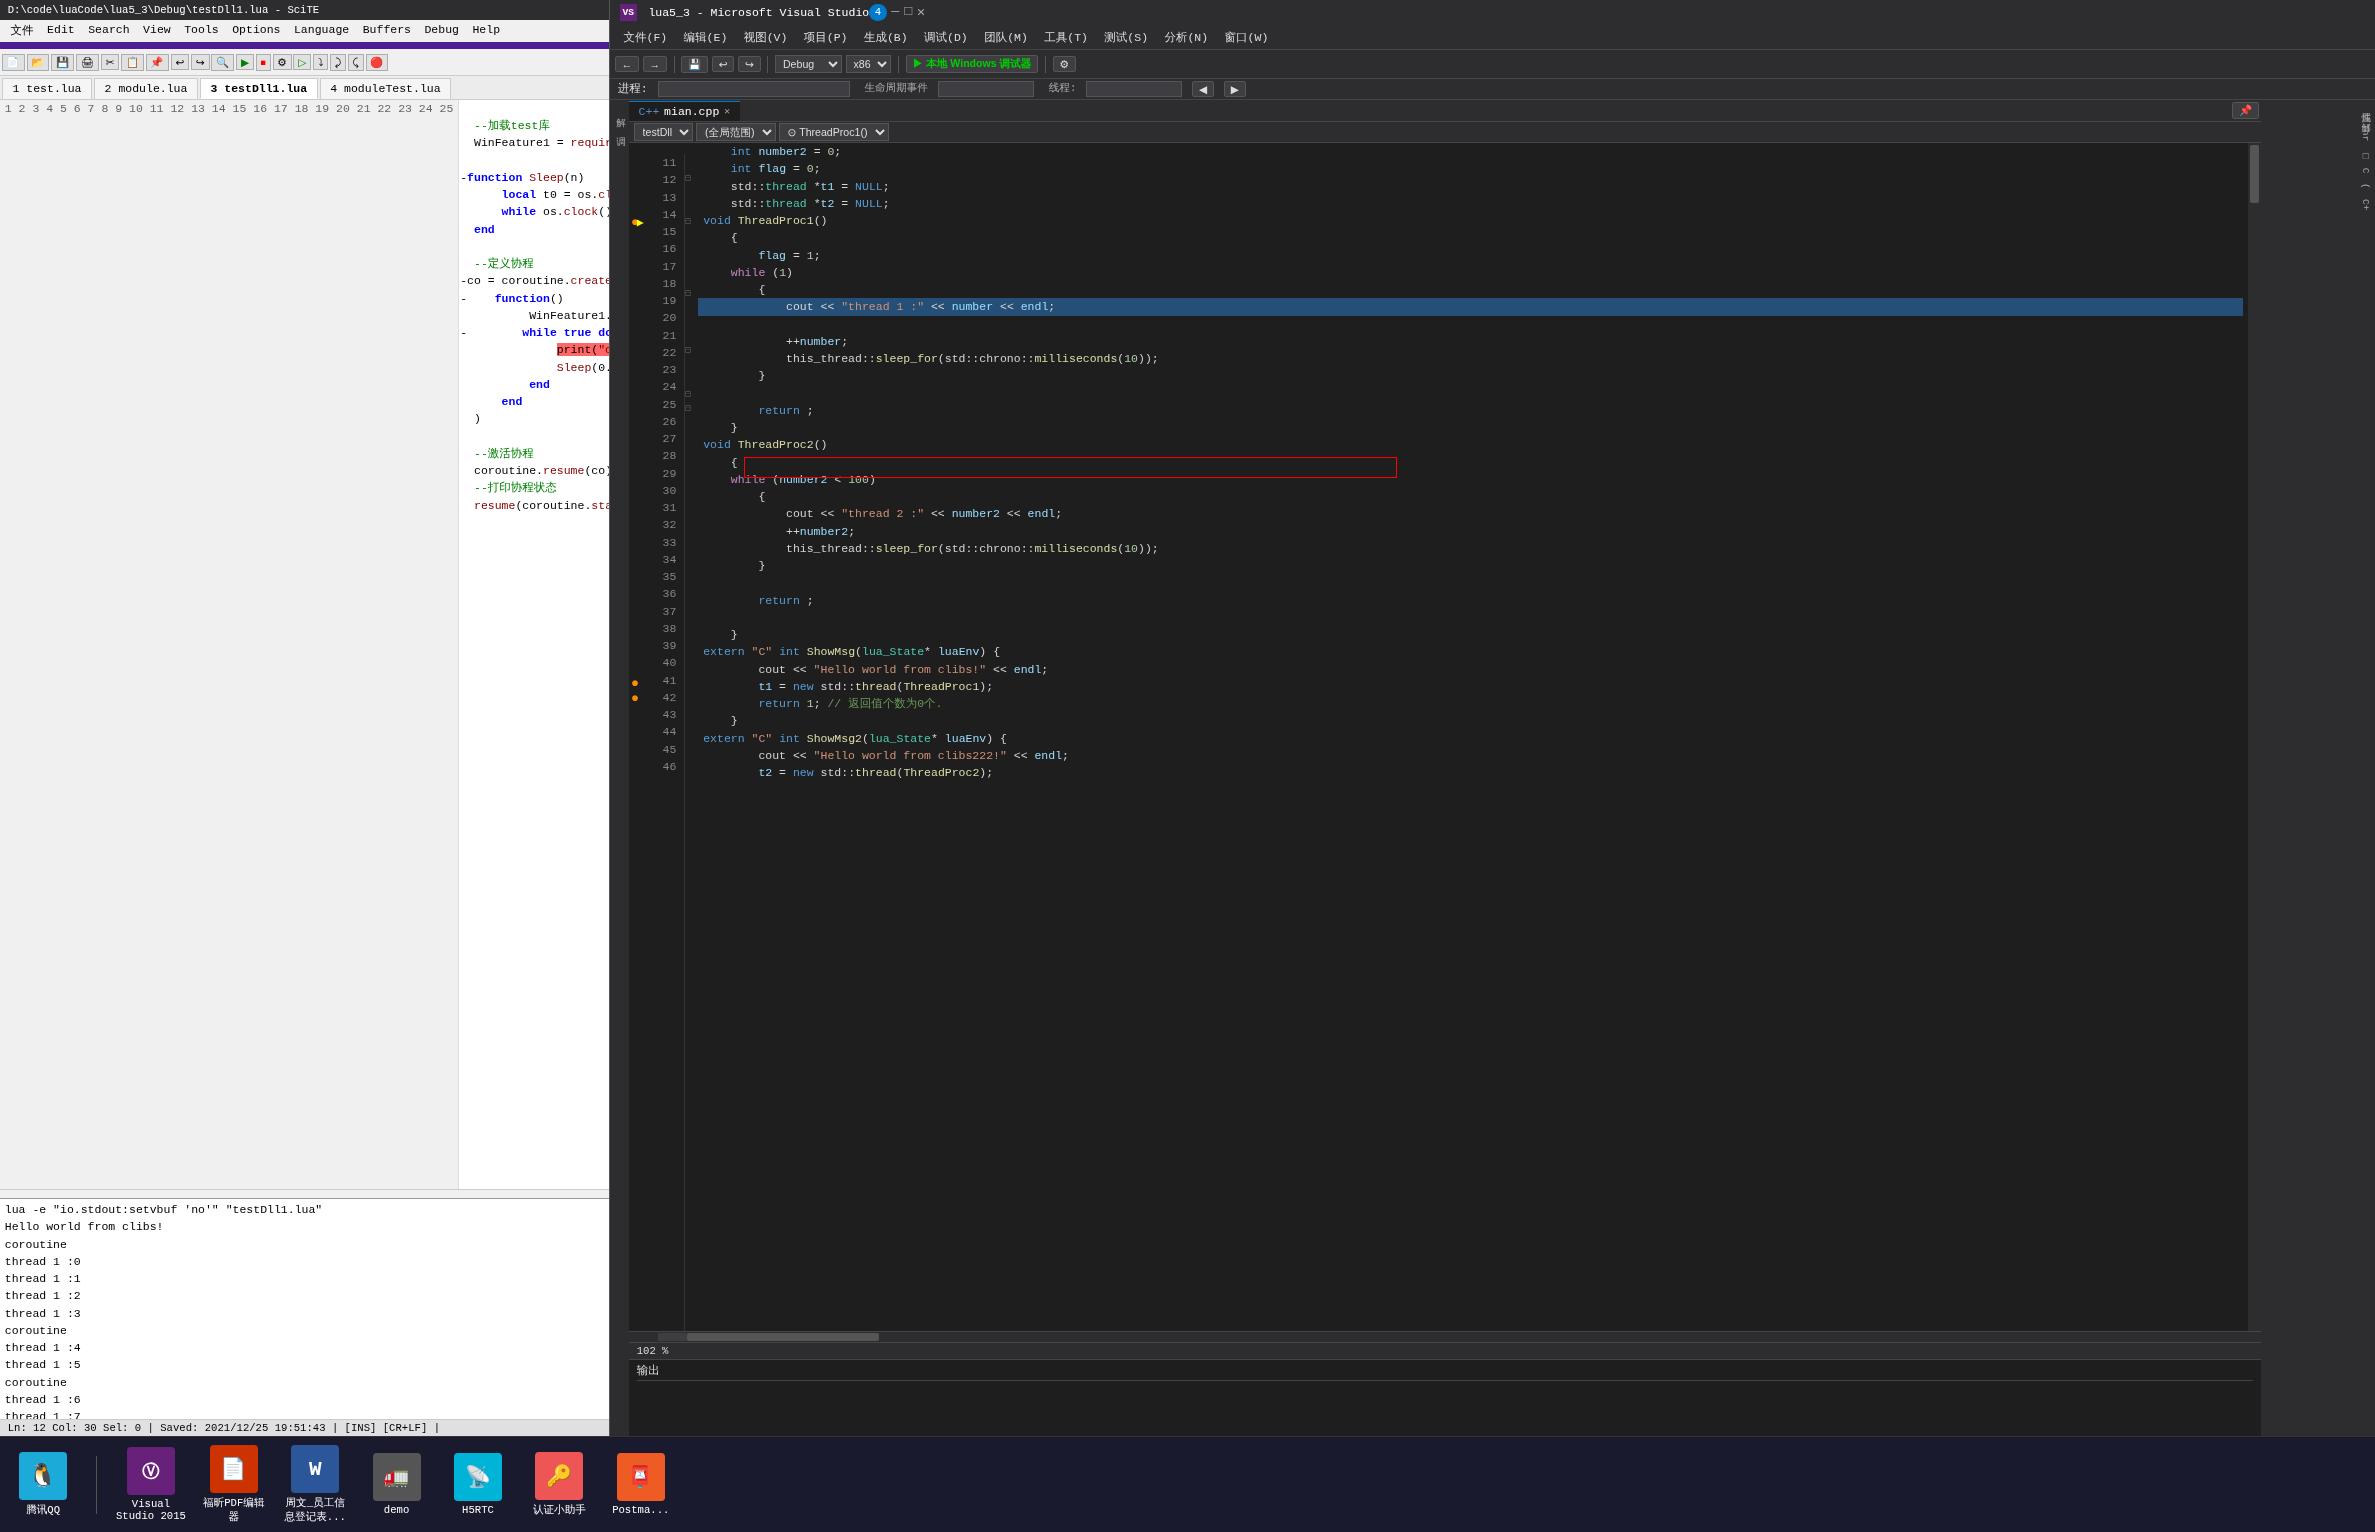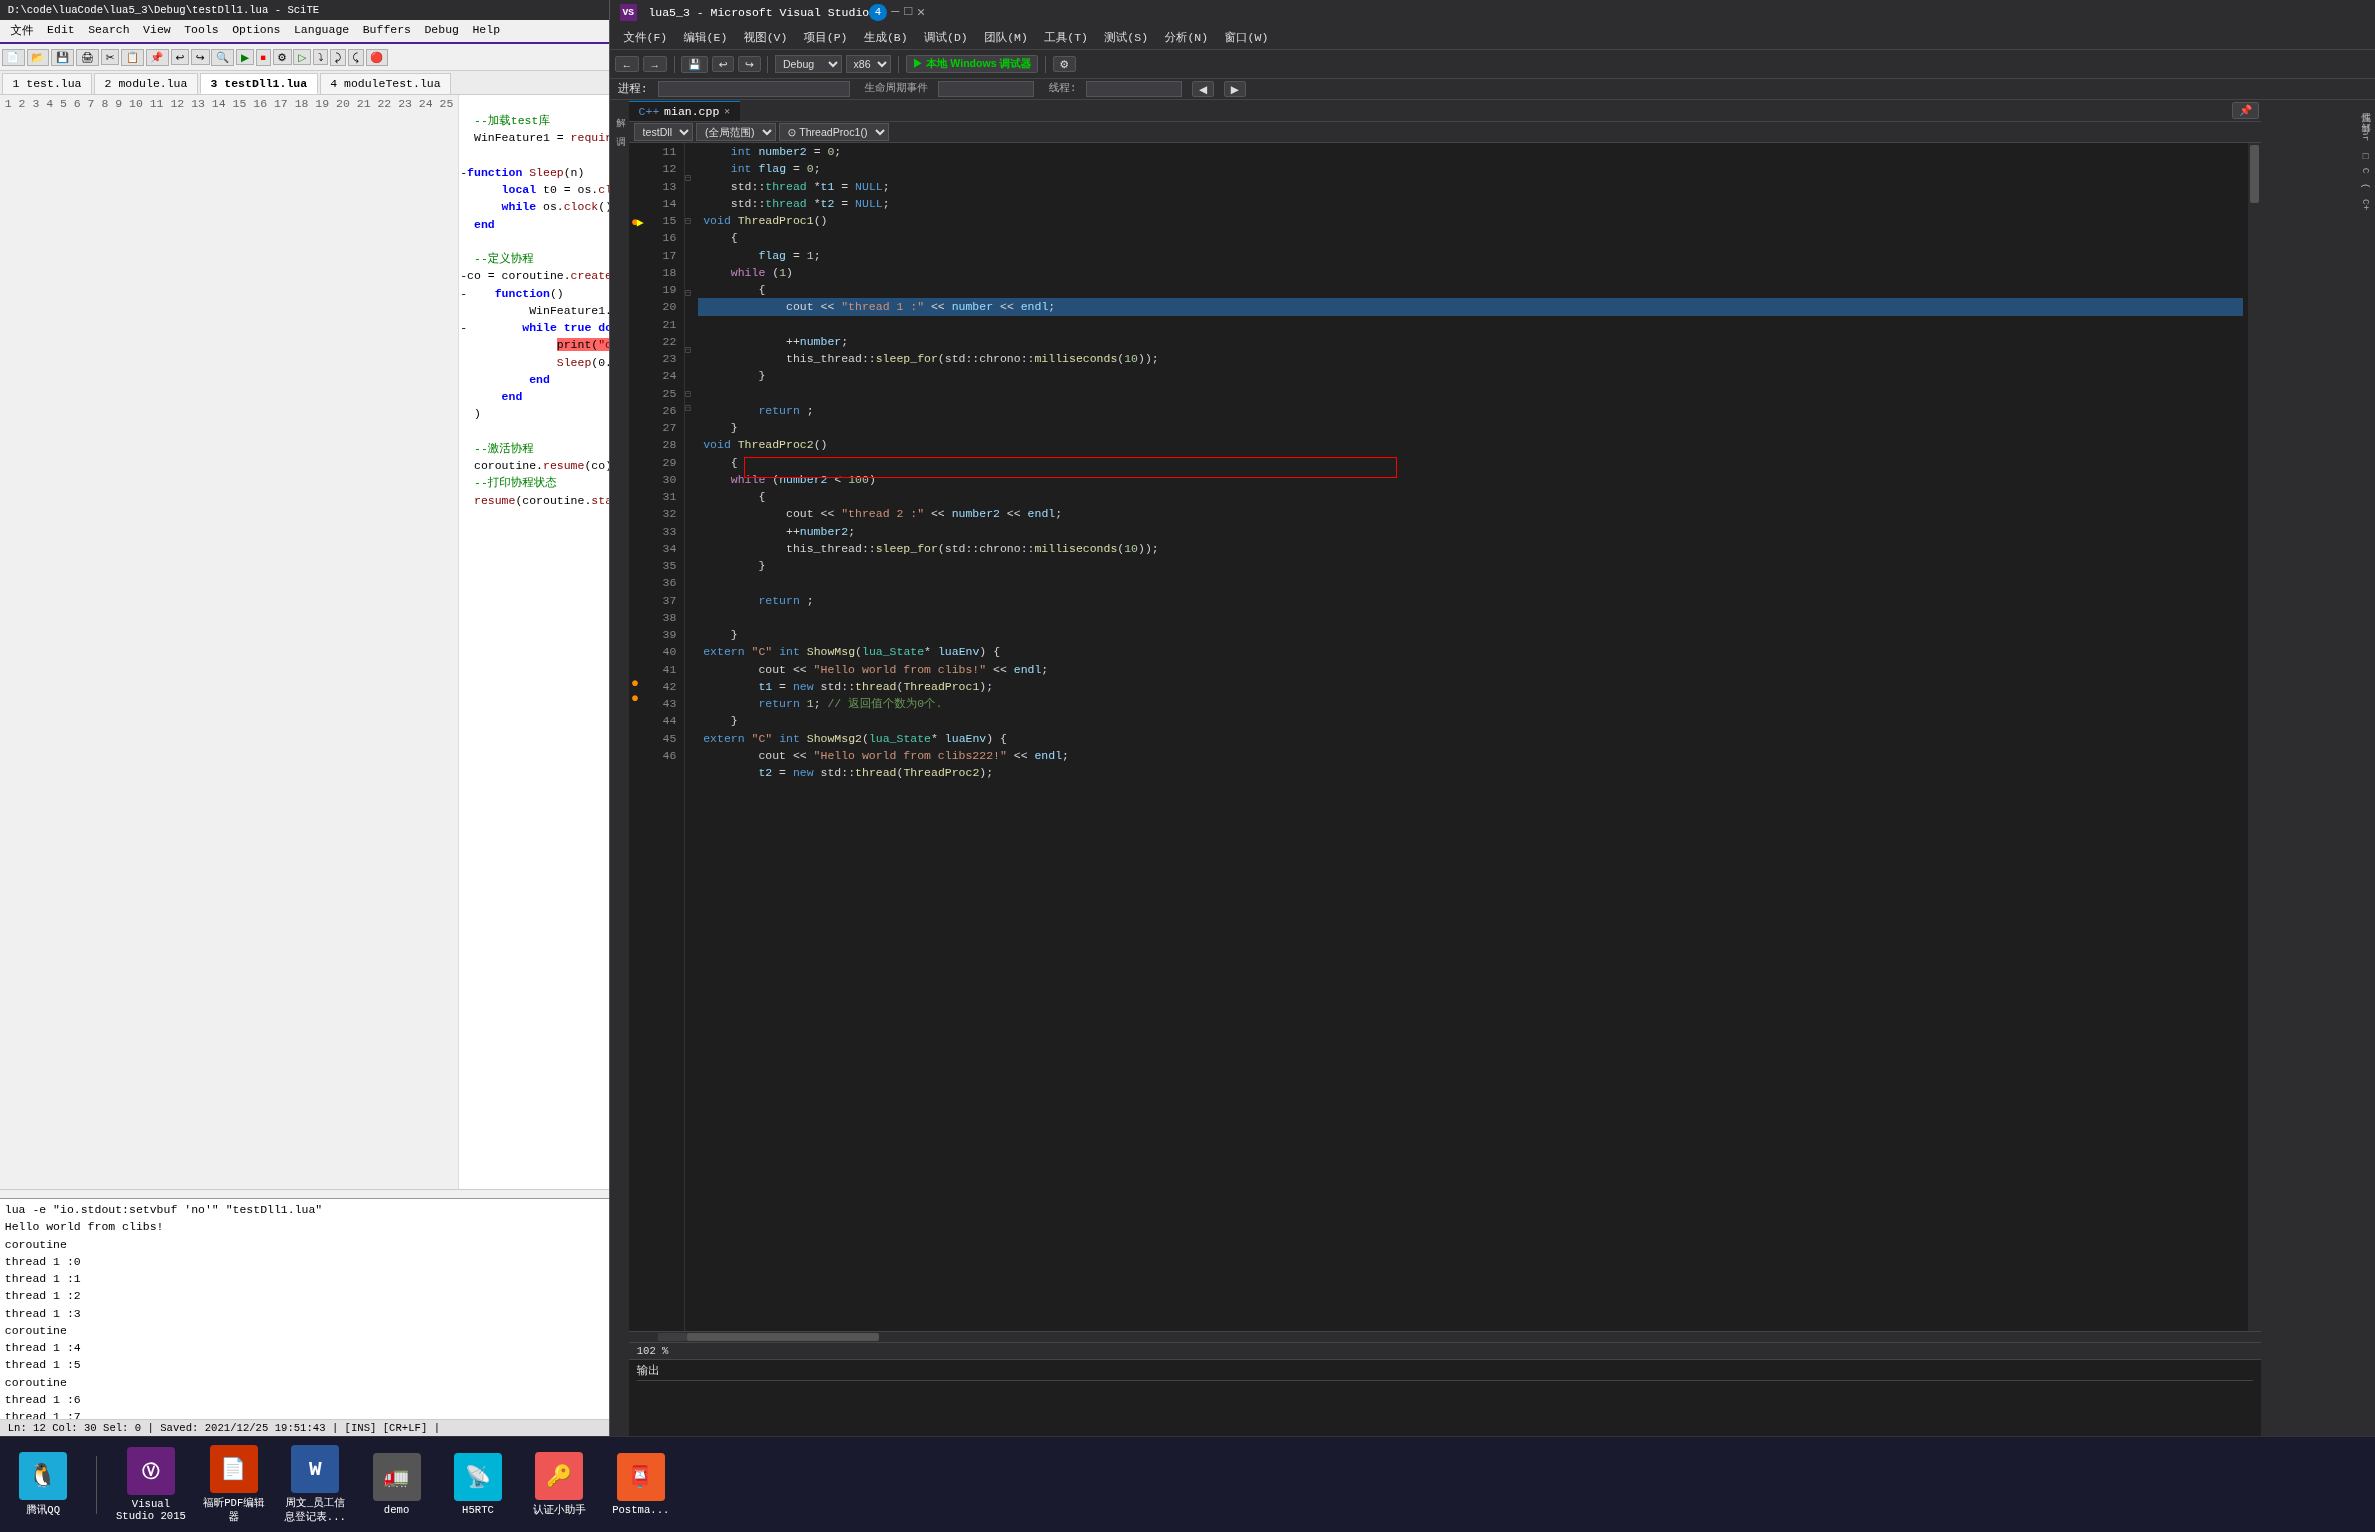--- a/index.html
+++ b/index.html
@@ -6,21 +6,21 @@
     body { font-family: 'Consolas', 'Courier New', monospace; font-size: 11.5px; background: #1e1e1e; overflow: hidden; width: 2376px; height: 1532px; }
 
     
     .main-container { display: flex; flex-direction: column; width: 2376px; height: 1532px; }
     .editors-row { display: flex; flex: 1; min-height: 0; }
     .taskbar { height: 96px; background: #1a1a2e; display: flex; align-items: center; padding: 0 9.6px; gap: 14.4px; border-top: 1.9px solid #333; }
 
     
     .scite-panel { width: 610px; display: flex; flex-direction: column; background: #fff; border-right: 1.9px solid #555; }
     .scite-titlebar { background: #2d2d30; color: #fff; padding: 3.8px 7.7px; font-size: 10.6px; display: flex; align-items: center; gap: 4.8px; }
-    .scite-menubar { background: #f0f0f0; padding: 1.9px 4.8px; display: flex; gap: 1.9px; font-size: 11.5px; color: #000; border-bottom: 2px solid #4c1d95; }
+    .scite-menubar { background: #f0f0f0; padding: 1.9px 4.8px; display: flex; gap: 1.9px; font-size: 11.5px; color: #000; border-bottom: 7px solid #4c1d95; }
     .scite-menubar span { padding: 1.9px 5.8px; cursor: pointer; }
     .scite-toolbar { background: #f0f0f0; padding: 1.9px; border-bottom: 1px solid #ccc; display: flex; align-items: center; gap: 1.9px; flex-wrap: wrap; min-height: 27px; }
     .scite-toolbar button { background: #e1e1e1; border: 1px solid #adadad; padding: 1px 3.8px; font-size: 10.6px; cursor: pointer; }
     .scite-tabs { background: #ececec; display: flex; padding: 1.9px 1.9px 0; border-bottom: 1px solid #ccc; }
     .scite-tab { padding: 2.9px 9.6px; font-size: 11.5px; border: 1px solid #ccc; border-bottom: none; background: #f5f5f5; cursor: pointer; margin-right: 1.9px; }
     .scite-tab.active { background: #fff; border-bottom: 1px solid #fff; font-weight: bold; }
     .scite-code-area { flex: 1; overflow: hidden; background: #fff; display: flex; }
     .line-numbers { background: #f0f0f0; padding: 0 4.8px; color: #666; font-size: 11.5px; line-height: 1.5; text-align: right; min-width: 31px; border-right: 1px solid #ddd; user-select: none; }
     .code-content { padding: 0 1px; font-size: 11.5px; line-height: 1.5; overflow: hidden; white-space: pre; color: #000; flex: 1; }
     .scite-output { height: 221px; background: #fff; border-top: 1.9px solid #999; overflow: hidden; font-size: 11.5px; line-height: 1.5; padding: 0; }
@@ -44,21 +44,21 @@
     
     .vs-editor-area { flex: 1; display: flex; min-height: 0; }
     .vs-main-editor { flex: 1; display: flex; flex-direction: column; }
     .vs-editor-tabs { background: #2d2d30; display: flex; align-items: center; border-bottom: 1px solid #444; }
     .vs-editor-tab { padding: 2.9px 9.6px; font-size: 11.5px; color: #ddd; cursor: pointer; display: flex; align-items: center; gap: 4.8px; }
     .vs-editor-tab.active { background: #1e1e1e; color: #fff; border-top: 1.9px solid #007acc; }
     .vs-editor-tab .close { color: #aaa; font-size: 9.6px; cursor: pointer; }
     .vs-symbol-bar { background: #2d2d30; display: flex; align-items: center; gap: 2.9px; padding: 1px 4.8px; border-bottom: 1px solid #444; }
     .vs-symbol-select { background: #3e3e42; border: 1px solid #555; color: #ddd; padding: 1px 3.8px; font-size: 10.6px; cursor: pointer; }
     .vs-code-wrapper { flex: 1; display: flex; background: #1e1e1e; overflow: hidden; }
-    .vs-line-numbers { padding: 0 7.7px; color: #858585; font-size: 11.5px; line-height: 1.5; text-align: right; min-width: 37px; background: #1e1e1e; user-select: none; white-space: pre; border-right: 1px solid #333; }
+    .vs-line-numbers { padding: 0 7.7px; color: #858585; font-size: 11.5px; line-height: 1.5; text-align: right; min-width: 37px; background: #1e1e1e; user-select: none; white-space: pre; border-right: 1px solid #333; margin-top: 11px; }
     .vs-code-content { padding: 0 4.8px; font-size: 11.5px; line-height: 1.5; overflow: hidden; white-space: pre; color: #d4d4d4; flex: 1; }
 
     
     .kw { color: #569cd6; }
     .kw2 { color: #c586c0; }
     .type { color: #4ec9b0; }
     .fn { color: #dcdcaa; }
     .str { color: #ce9178; }
     .num { color: #b5cea8; }
     .comment { color: #6a9955; }

